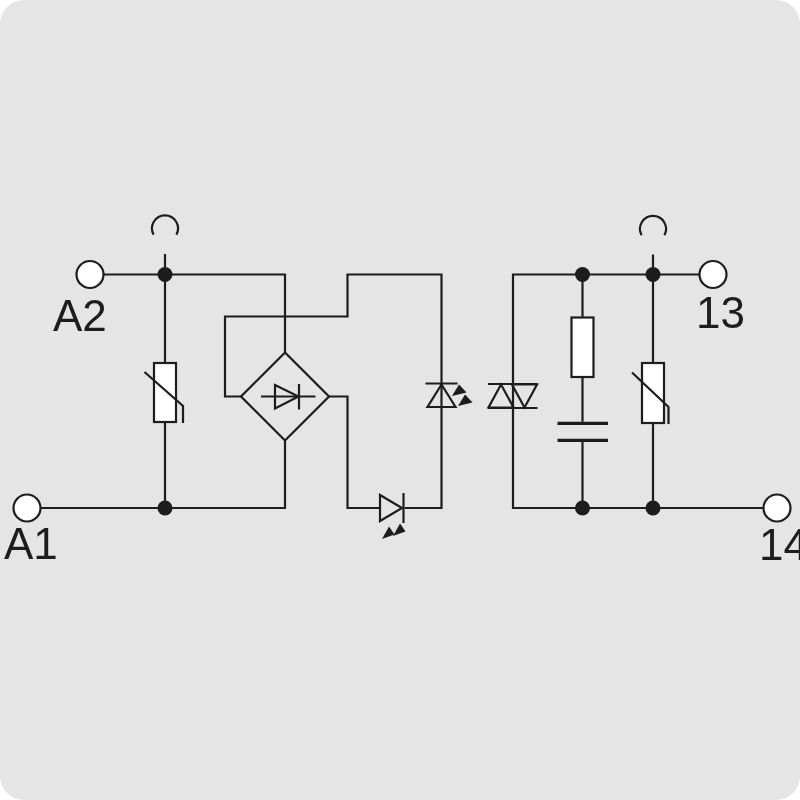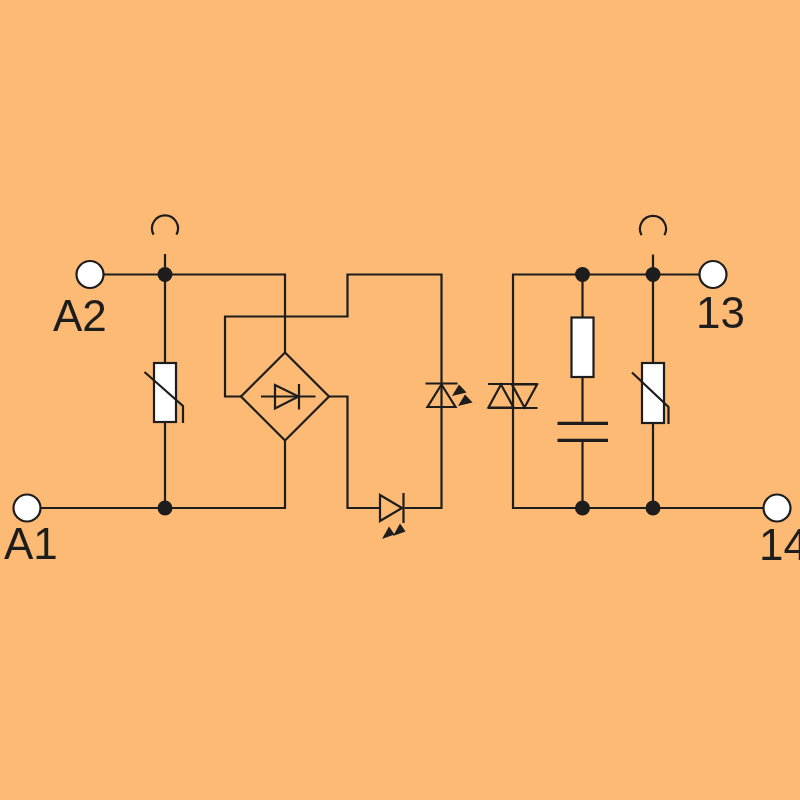--- a/index.html
+++ b/index.html
@@ -2,21 +2,21 @@
 <html><head>
 <meta charset="utf-8">
 <style>
   html, body { margin: 0; padding: 0; }
   body {
     width: 800px; height: 800px;
     background: #ffffff;
     font-family: "Liberation Sans", sans-serif;
     overflow: hidden;
   }
-  .stage { width: 800px; height: 800px; position: relative; background: #fdba74; }
+  .stage { width: 800px; height: 800px; position: relative; background: #e5e5e5; border-radius: 24px; }
   svg { display: block; }
   .term-label {
     font-family: "Liberation Sans", sans-serif;
     font-size: 44px;
     font-weight: 400;
     letter-spacing: 0px;
   }
 </style>
 </head>
 <body style="background: rgb(255, 255, 255);">

